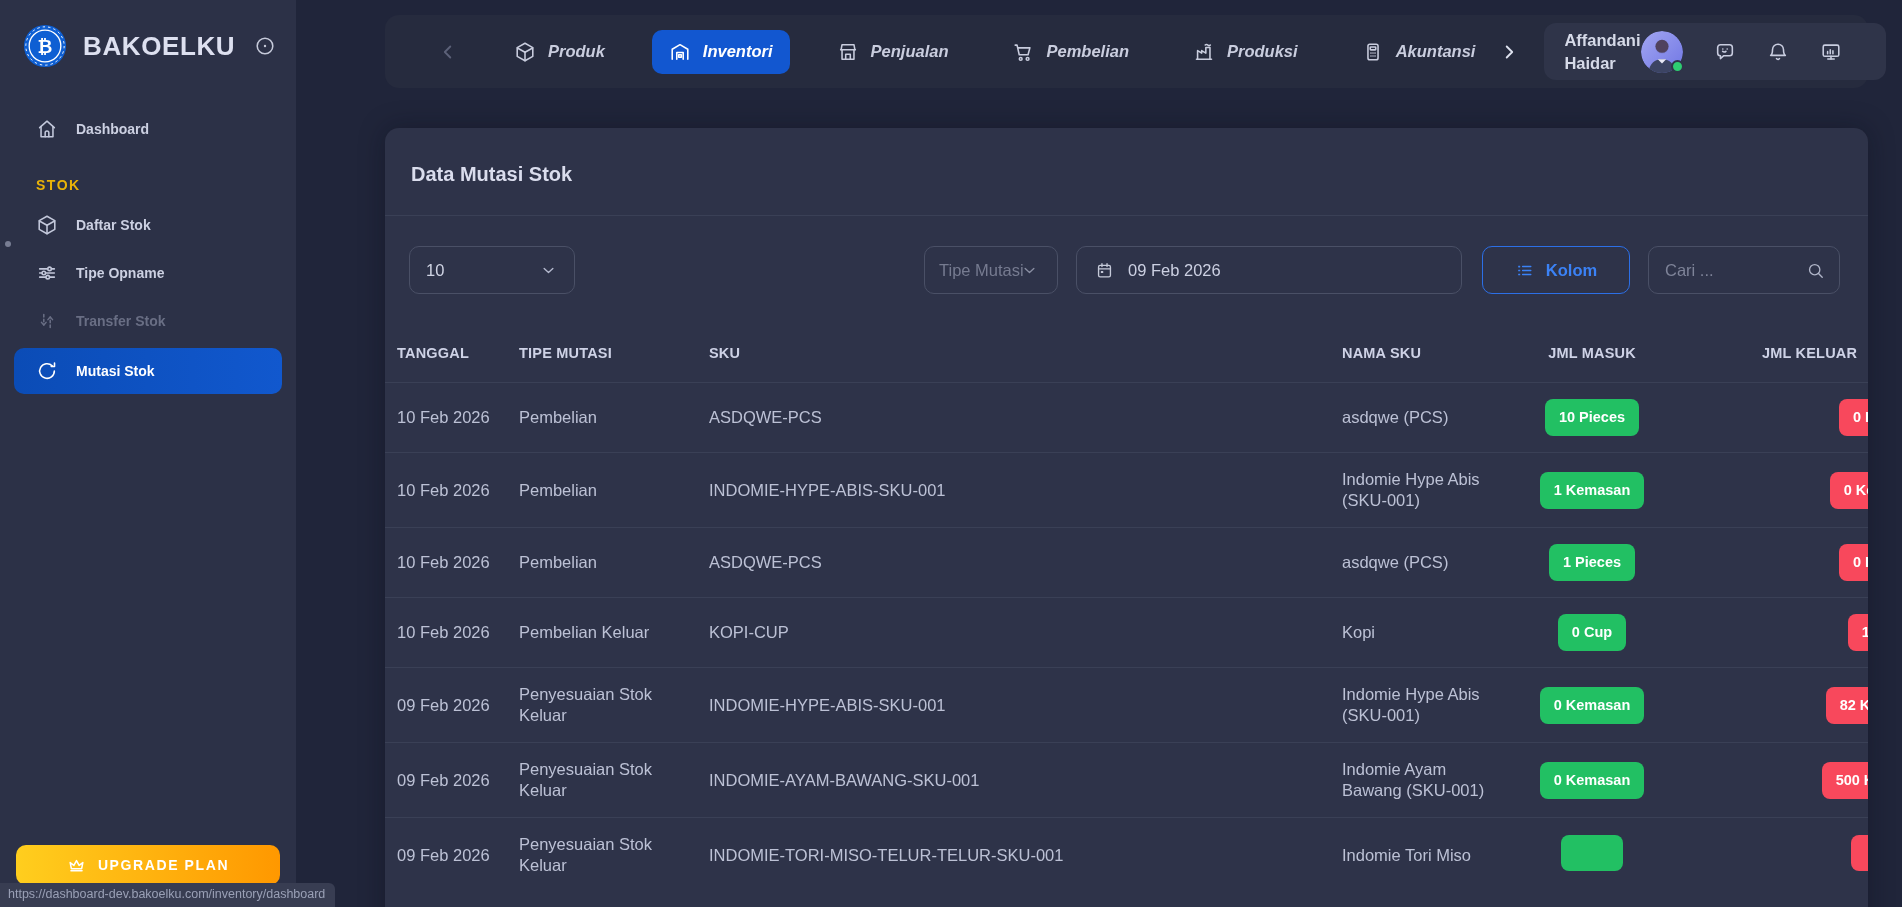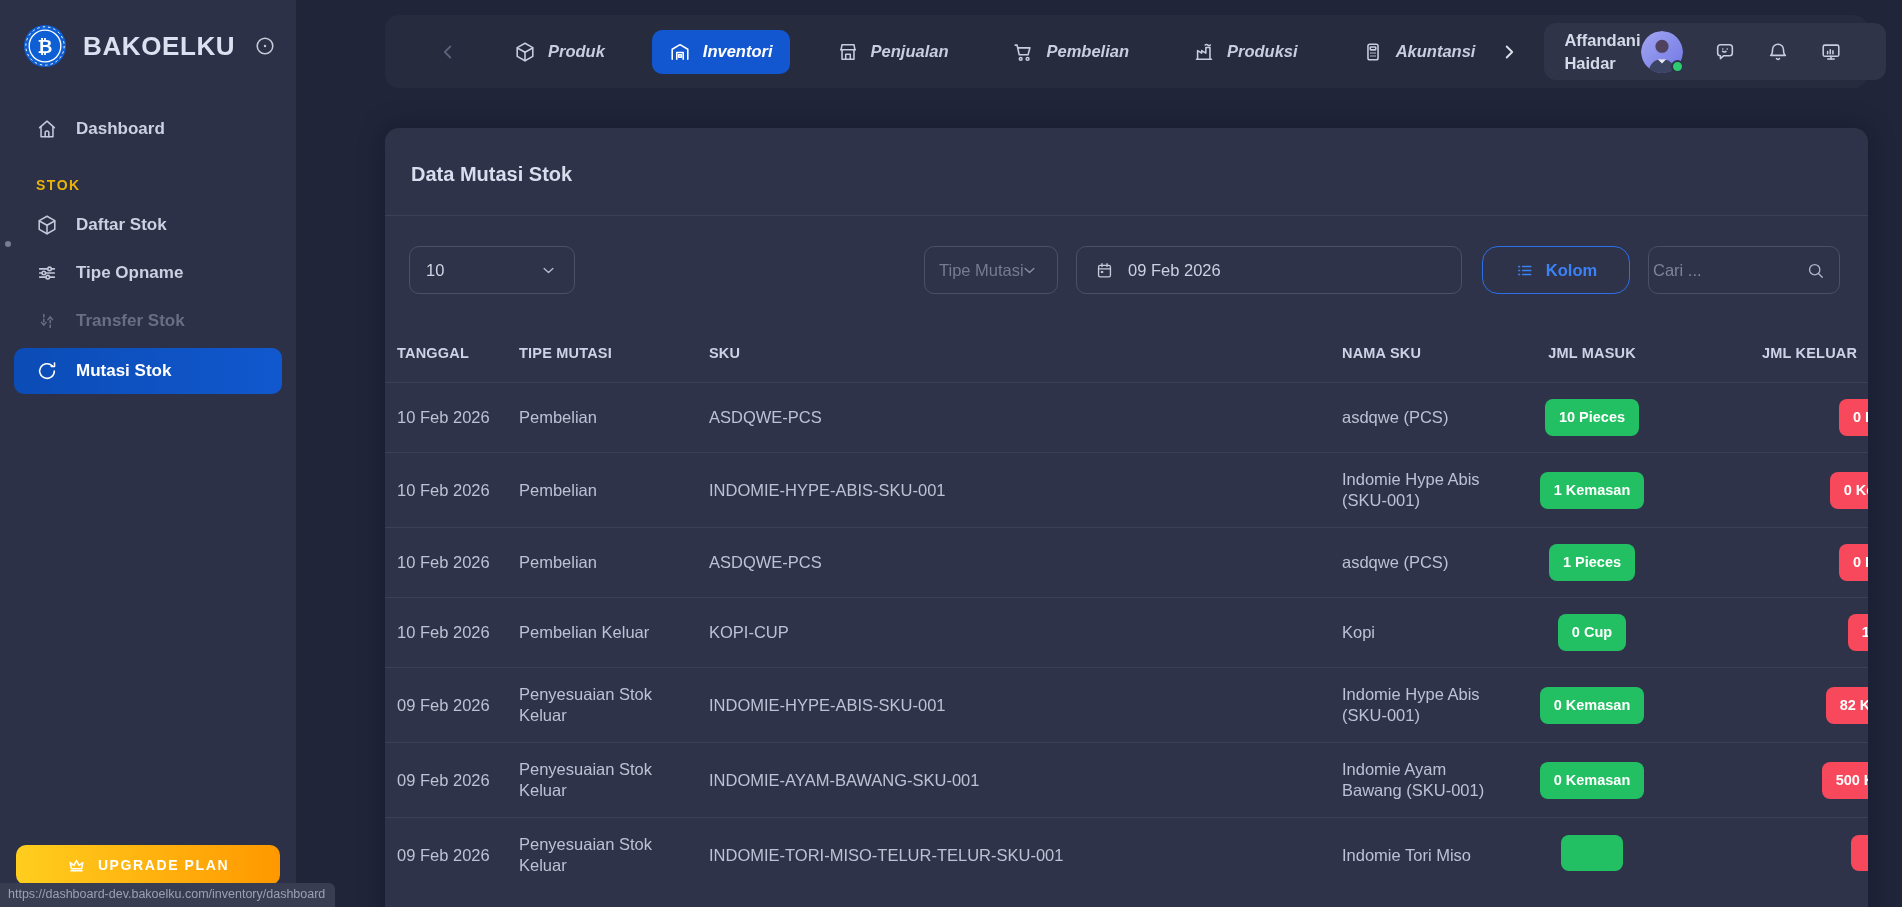--- a/index.html
+++ b/index.html
@@ -19,21 +19,21 @@
   .logo-row { display:flex; align-items:center; gap:15px; padding:23px 20px 10px 22px; }
   .logo-badge { width:46px; height:46px; flex:none; }
   .brand { font-size:26px; font-weight:800; letter-spacing:.6px; color:#dde0f0; }
   .collapse { margin-left:auto; color:#c6cada; cursor:pointer; display:flex; }
   .outlet { margin:12px 16px 0; border:1px solid #4a5066; border-radius:10px; padding:2px 14px 11px; }
   .outlet legend { font-size:13px; color:#9aa0b5; padding:0 6px; margin-left:6px; }
   .outlet-row { display:flex; align-items:center; color:#d5d9e8; font-size:16.5px; font-weight:600; padding:2px 2px 0; }
   .outlet-row .chev { margin-left:auto; color:#aab0c5; }
   .snav { margin-top:26px; }
   .snav-item { display:flex; align-items:center; gap:18px; padding:13px 20px 13px 36px;
-               color:#ccd0e2; font-size:17px; font-weight:600; cursor:pointer; }
+               color:#ccd0e2; font-size:14px; font-weight:600; cursor:pointer; }
   .snav-item .ic { color:#c3c8db; }
   .snav-section { padding:24px 20px 8px 36px; color:#eab308; font-size:14px; font-weight:700; letter-spacing:1.5px; }
   .snav-item.disabled, .snav-item.disabled .ic { color:#696e84; }
   .snav-item.active { margin:3px 14px; padding:12px 12px 12px 22px; border-radius:10px;
         background:linear-gradient(90deg,#0b4cb6,#1158ce); color:#ffffff; }
   .snav-item.active .ic { color:#fff; }
   .scroll-dot { position:absolute; left:5px; top:241px; width:6px; height:6px; border-radius:50%; background:#787d93; }
   .upgrade { position:absolute; left:16px; right:16px; bottom:22px; height:40px; border:none; cursor:pointer;
         border-radius:10px; background:linear-gradient(90deg,#ffce1e,#ff9800);
         display:flex; align-items:center; justify-content:center; gap:12px;
@@ -70,24 +70,24 @@
   .filters { display:flex; align-items:center; padding:30px 28px 30px 24px; }
   .fbox { height:48px; border:1px solid #4a5066; border-radius:10px; display:flex; align-items:center;
         font-size:16.5px; color:#d0d4e4; background:transparent; }
   .pagesize { width:166px; padding:0 16px; cursor:pointer; }
   .pagesize .chev { margin-left:auto; color:#b6bbd0; }
   .fspacer { flex:1; }
   .tipe { width:134px; padding:0 12px 0 14px; color:#767b90; cursor:pointer; gap:2px; }
   .tipe .chev { color:#8a8fa3; margin-left:-6px; }
   .datebox { width:386px; margin-left:18px; padding:0 18px; gap:14px; cursor:pointer; color:#ccd0e2; }
   .datebox .ic { color:#c6cad9; }
-  .kolom { width:148px; margin-left:20px; height:48px; border:1px solid #2c6fe6; border-radius:16px;
+  .kolom { width:148px; margin-left:20px; height:48px; border:1px solid #2c6fe6; border-radius:10px;
         display:flex; align-items:center; justify-content:center; gap:12px; background:transparent;
         color:#3b82f6; font-family:inherit; font-size:16.5px; font-weight:700; cursor:pointer; }
-  .searchbox { width:192px; margin-left:18px; padding:0 14px 0 4px; }
+  .searchbox { width:192px; margin-left:18px; padding:0 14px 0 16px; }
   .searchbox input { flex:1; min-width:0; background:transparent; border:none; outline:none;
         font-family:inherit; font-size:16.5px; color:#d0d4e4; }
   .searchbox input::placeholder { color:#7e8398; }
   .searchbox .ic { color:#b0b5c8; }
 
   
   .table-wrap { width:100%; overflow:hidden; }
   table { width:1700px; border-collapse:collapse; table-layout:fixed; }
   th { text-align:left; font-size:14.5px; font-weight:700; color:#ced2e6; letter-spacing:.2px;
        padding:21px 10px 21px 12px; }

